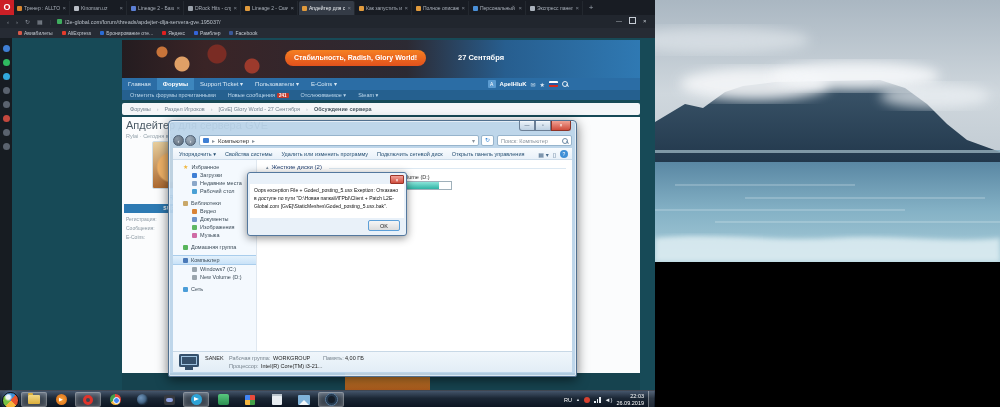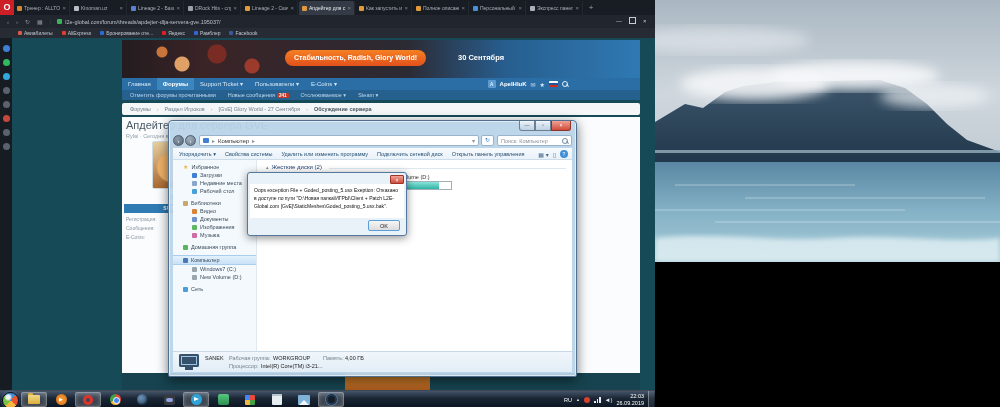--- a/index.html
+++ b/index.html
@@ -251,21 +251,21 @@
       <div class="osbi" style="background:#31a8dd"></div>
       <div class="osbi" style="background:#5a626e"></div>
       <div class="osbi" style="background:#5a626e"></div>
       <div class="osbi" style="background:#c4483e"></div>
       <div class="osbi" style="background:#5a626e"></div>
       <div class="osbi" style="background:#5a626e"></div>
     </div>
 
     <div class="abs banner">
       <span class="pill">Стабильность, Radish, Glory World!</span>
-      <span class="bdate">30 Сентября</span>
+      <span class="bdate">27 Сентября</span>
     </div>
 
     <div class="abs fnav">
       <span class="it">Главная</span>
       <span class="it active">Форумы</span>
       <span class="it"><span>Support Ticket</span> ▾</span>
       <span class="it"><span>Пользователи</span> ▾</span>
       <span class="it"><span>E-Coins</span> ▾</span>
       <span class="acct">
         <span class="avab">A</span>

